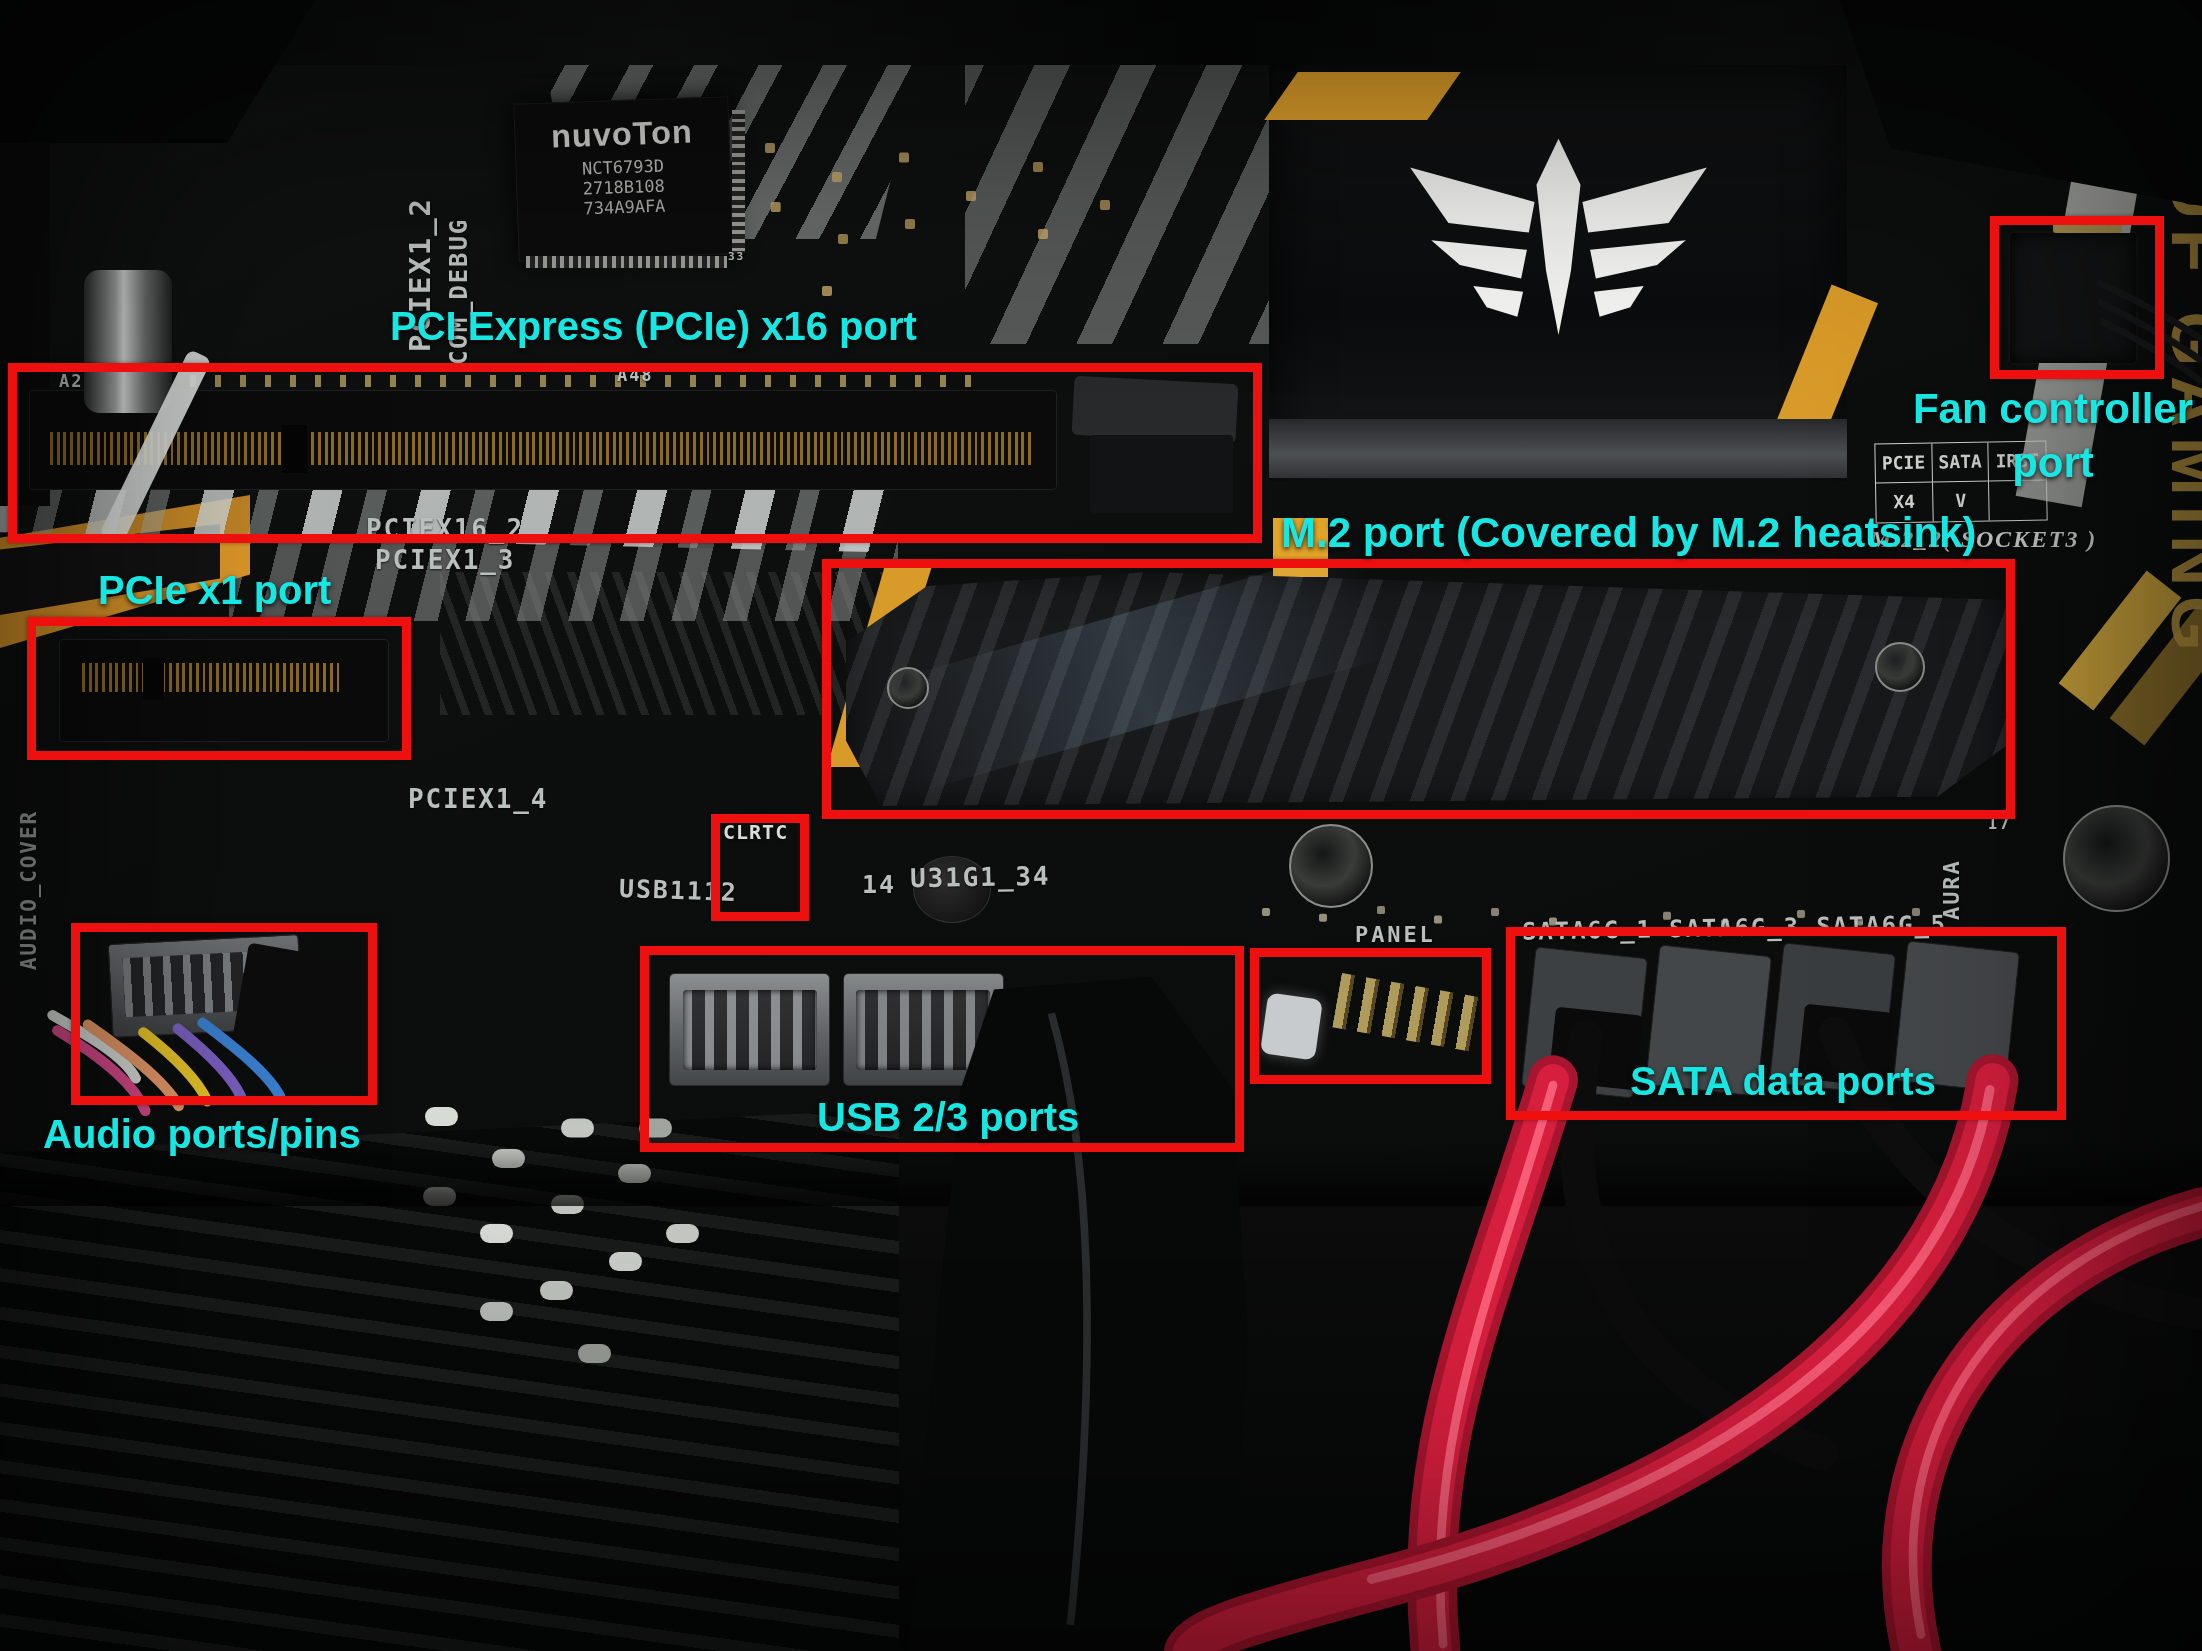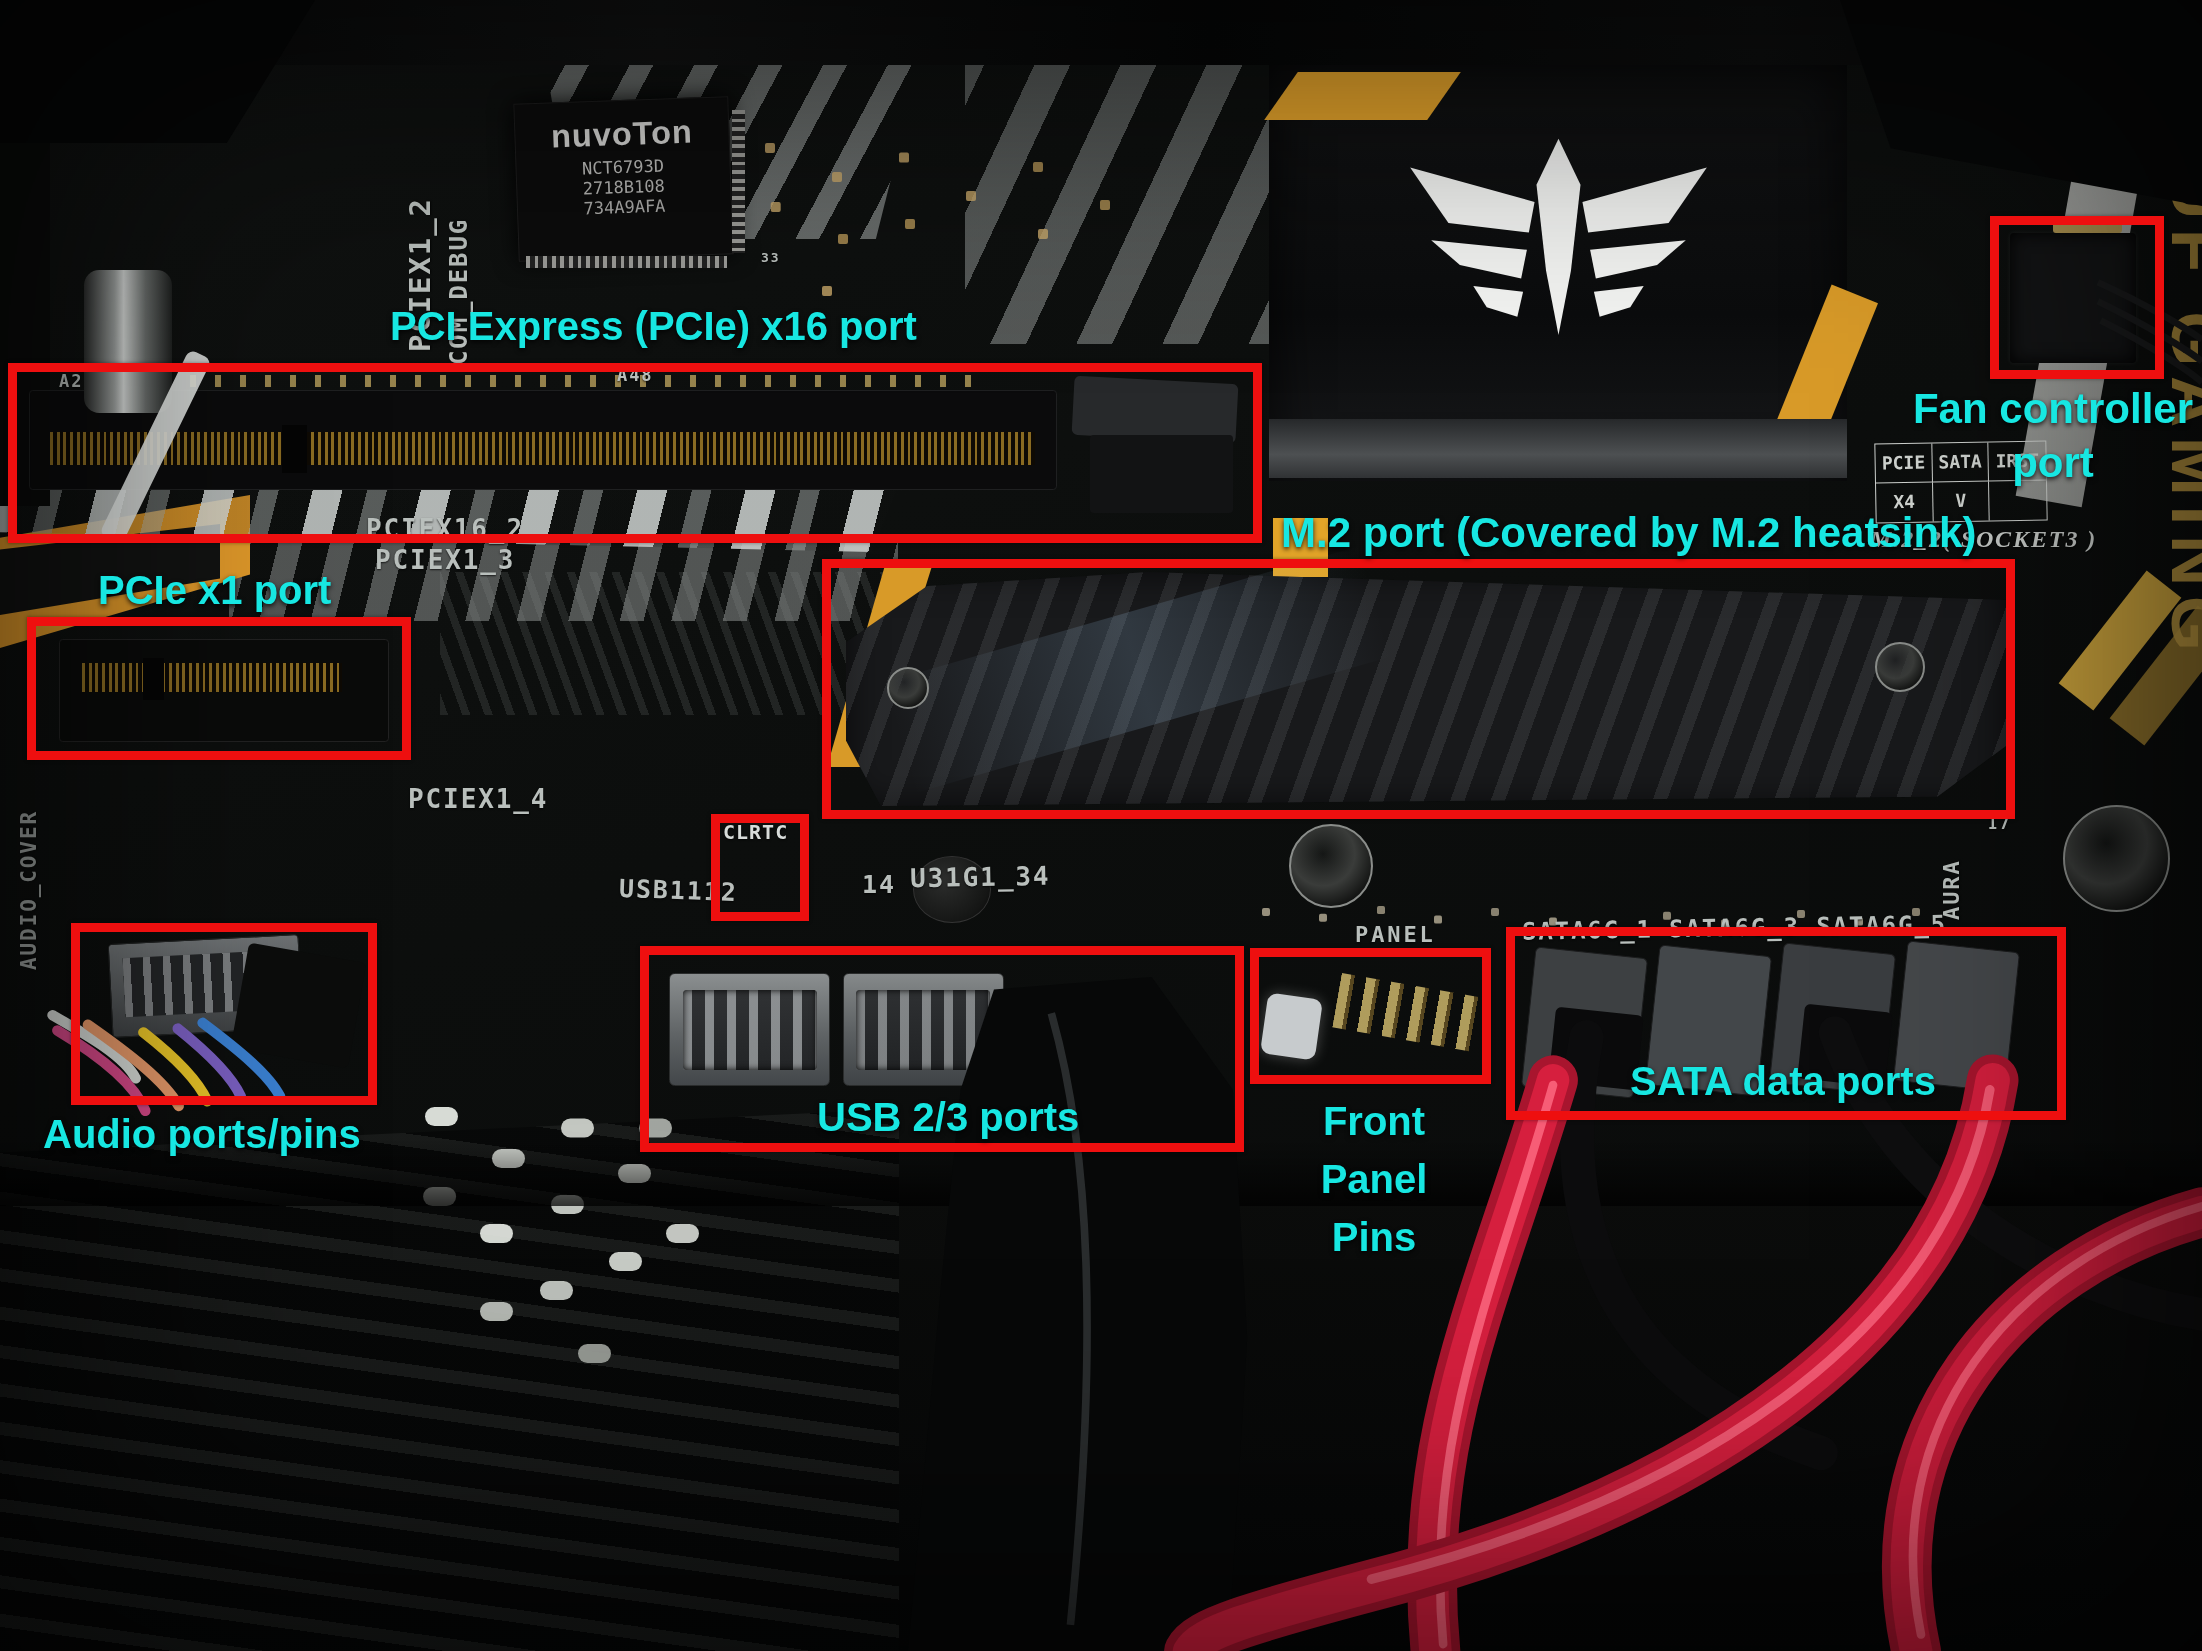--- a/index.html
+++ b/index.html
@@ -172,21 +172,21 @@
   <div class="stripe" style="left:2055px;top:46px;width:67px;height:459px;transform:rotate(10deg);opacity:.85;
               background:linear-gradient(180deg,#d8d9d5,#a8aaa6);z-index:2;"></div>
   <div class="comp" style="left:2010px;top:233px;width:126px;height:130px;background:#141516;border-radius:3.8px;
               box-shadow:inset 0 0 17px #000,0 0 5.7px rgba(255,255,255,.08);"></div>
   <div class="comp" style="left:2053px;top:220px;width:69px;height:13.4px;background:#b79b55;border-radius:2.9px;"></div>
 
   <div class="silk vert" style="left:403px;top:352px;font-size:29px;">PCIEX1_2</div>
   <div class="silk vert" style="left:445px;top:365px;font-size:24px;">COM_DEBUG</div>
   <div class="silk" style="left:59px;top:371px;font-size:17px;">A2</div>
   <div class="silk" style="left:617px;top:365px;font-size:17px;">A48</div>
-  <div class="silk" style="left:728px;top:250px;font-size:13px;margin-left:33px;">33</div>
+  <div class="silk" style="left:728px;top:250px;font-size:11px;">33</div>
   <div class="silk" style="left:366px;top:514px;font-size:26px;">PCIEX16_2</div>
   <div class="silk" style="left:375px;top:545px;font-size:26px;">PCIEX1_3</div>
   <div class="silk" style="left:408px;top:784px;font-size:26px;">PCIEX1_4</div>
   <div class="silk vert" style="left:17px;top:970px;font-size:21px;opacity:.85;">AUDIO_COVER</div>
   <div class="silk" style="left:723px;top:820px;font-size:20px;color:#d8dcda;letter-spacing:1px;z-index:19;">CLRTC</div>
   <div class="silk" style="left:619px;top:876px;font-size:25px;transform:rotate(2deg);">USB1112</div>
   <div class="silk" style="left:862px;top:870px;font-size:25px;">14</div>
   <div class="silk" style="left:910px;top:862px;font-size:26px;transform:rotate(-1deg);">U31G1_34</div>
   <div class="silk" style="left:1355px;top:922px;font-size:22px;letter-spacing:2.9px;">PANEL</div>
   <div class="silk" style="left:1522px;top:914px;font-size:24px;transform:rotate(-1deg);z-index:4;">SATA6G_1  SATA6G_3  SATA6G_5</div>
@@ -276,21 +276,16 @@
 
   <div class="ann-lbl" style="left:390px;top:304px;">PCI Express (PCIe) x16 port</div>
   <div class="ann-lbl" style="left:1888px;top:382px;width:330px;text-align:center;font-size:42px;line-height:54px;">
     <div style="position:relative;">Fan controller</div>
     <div style="position:relative;">port</div>
   </div>
   <div class="ann-lbl" style="left:1281px;top:509px;font-size:42px;text-align:center;">M.2 port (Covered by M.2 heatsink)</div>
   <div class="ann-lbl" style="left:98px;top:568px;">PCIe x1 port</div>
   <div class="ann-lbl" style="left:43px;top:1112px;">Audio ports/pins</div>
   <div class="ann-lbl" style="left:817px;top:1095px;">USB 2/3 ports</div>
-  <div class="ann-lbl" style="left:1271px;top:1092px;width:206px;text-align:center;line-height:58px;">
-    <div style="position:relative;">Front</div>
-    <div style="position:relative;">Panel</div>
-    <div style="position:relative;">Pins</div>
-  </div>
   <div class="ann-lbl" style="left:1630px;top:1059px;">SATA data ports</div>
 
 </div>
 
 
 </body></html>

